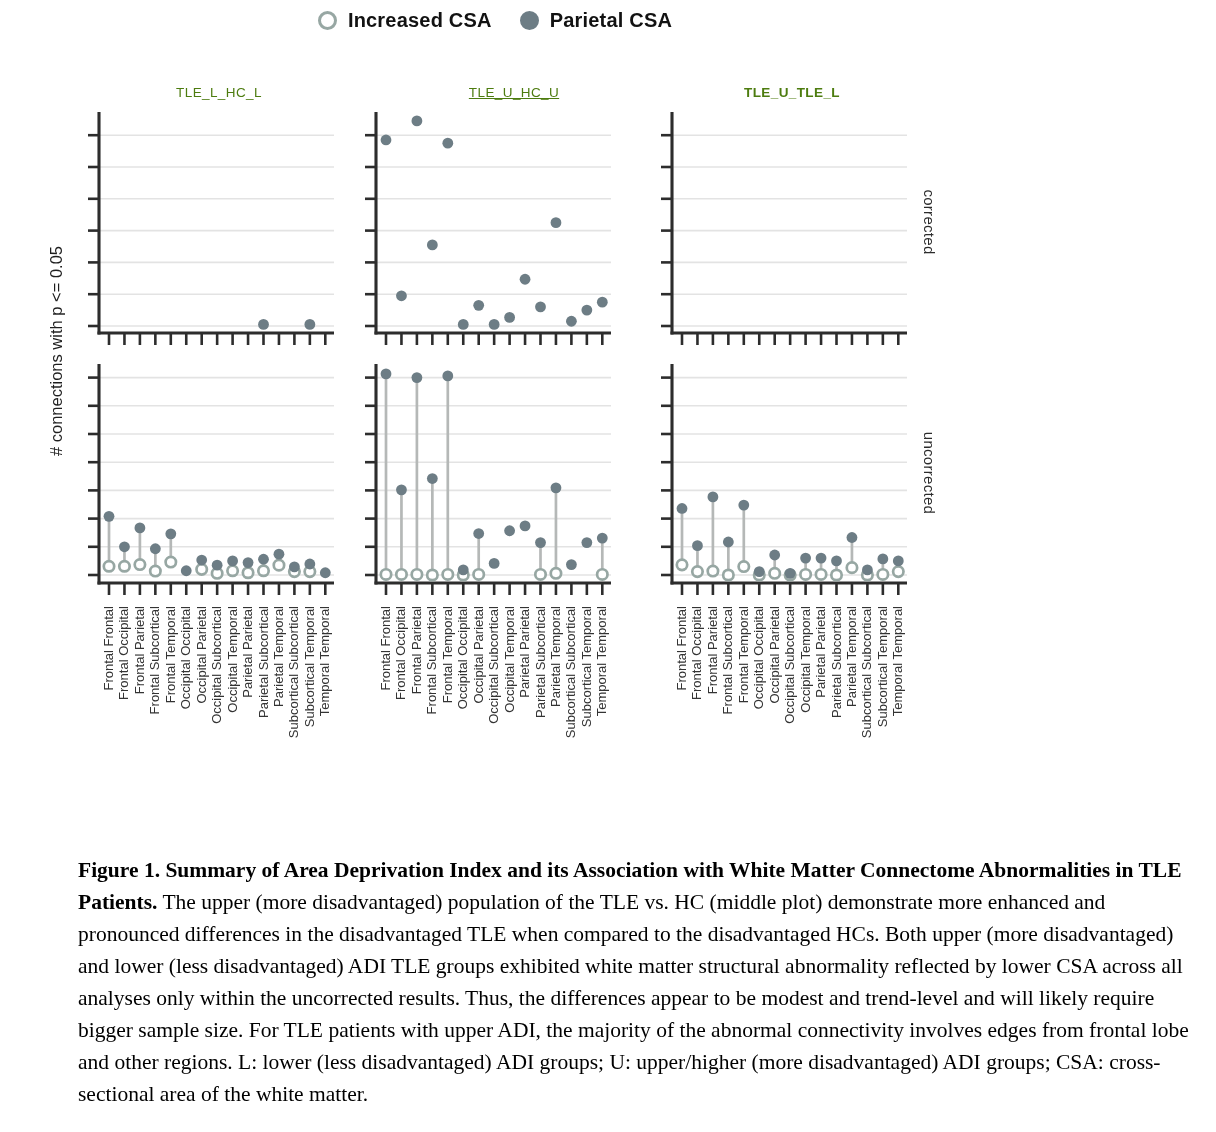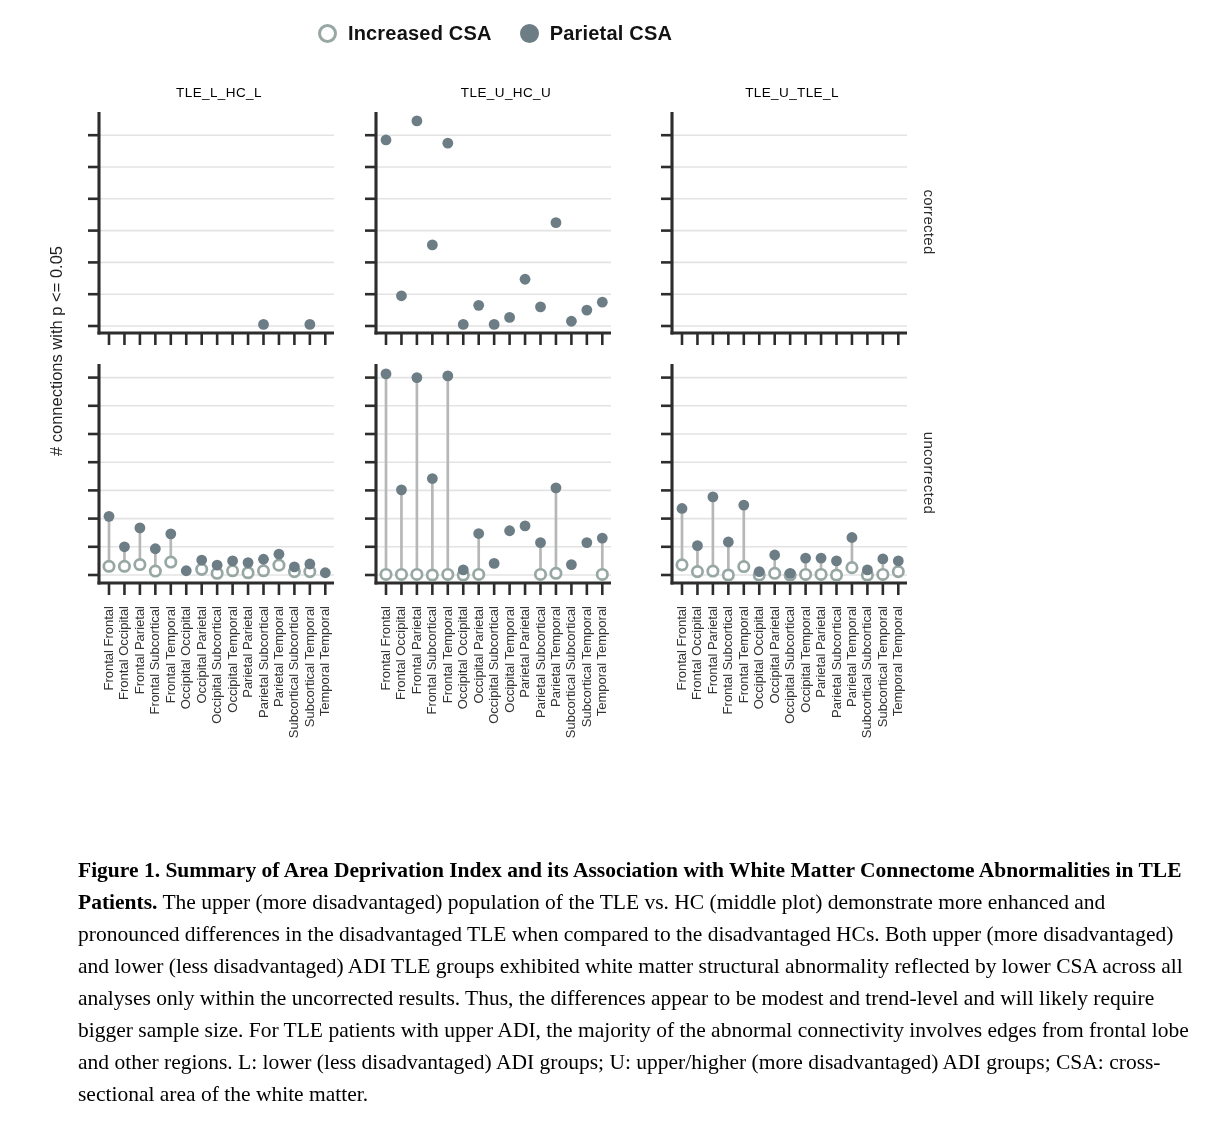--- a/index.html
+++ b/index.html
@@ -1,28 +1,28 @@
 <!DOCTYPE html>
 <html><head>
 <meta charset="utf-8">
 <style>
   html,body{margin:0;padding:0;background:#ffffff;}
   #page{position:relative;width:1216px;height:1132px;background:#fff;overflow:hidden;
         font-family:"Liberation Sans", sans-serif;}
   
-  #legend{position:absolute;left:30px;top:22px;width:930px;display:flex;
+  #legend{position:absolute;left:30px;top:9px;width:930px;display:flex;
           justify-content:center;align-items:center;gap:28px;}
   .legend-item{display:flex;align-items:center;gap:11px;}
   .legend-label{font-size:20px;font-weight:bold;color:#121212;letter-spacing:.2px;}
   .marker{width:13px;height:13px;border-radius:50%;display:inline-block;}
   .marker.open{background:#fff;border:3px solid #97a7a3;}
   .marker.filled{background:#6d7d85;border:3px solid #6d7d85;}
   
   .col-title{position:absolute;top:85px;width:250px;text-align:center;font-size:13.5px;
-             color:#000000;letter-spacing:.4px;}
+             color:#4d7c0f;letter-spacing:.4px;}
   
   .panel{position:absolute;}
   
   .strip-label{position:absolute;width:130px;height:18px;text-align:center;font-size:15px;
                color:#2c2c2c;transform:rotate(90deg);letter-spacing:.3px;}
   
   #ylab{position:absolute;left:-173px;top:341px;width:460px;height:20px;text-align:center;
         font-size:16.5px;color:#1e1e1e;transform:rotate(-90deg);}
   
   .xlabel{position:absolute;width:182px;height:14px;font-size:13px;color:#333;
@@ -42,22 +42,22 @@
       <span class="marker open"></span>
       <span class="legend-label">Increased CSA</span>
     </div>
     <div class="legend-item">
       <span class="marker filled"></span>
       <span class="legend-label">Parietal CSA</span>
     </div>
   </div>
 
   <div class="col-title" style="left:94px;">TLE_L_HC_L</div>
-  <div class="col-title" style="left:381px;">TLE_U_HC_U</div>
-  <div class="col-title" style="left:667px;">TLE_U_TLE_L</div>
+  <div class="col-title" style="left:389px;text-decoration:underline;">TLE_U_HC_U</div>
+  <div class="col-title" style="left:667px;font-weight:bold;">TLE_U_TLE_L</div>
 
   <div class="panel" id="panel-1" style="left:363px;top:110px;"><svg width="250" height="237" viewBox="0 0 250 237">
         <line x1="13" x2="248" y1="216" y2="216" stroke="#e3e3e3" stroke-width="1.6"></line>
         <line x1="13" x2="248" y1="184.2" y2="184.2" stroke="#e3e3e3" stroke-width="1.6"></line>
         <line x1="13" x2="248" y1="152.4" y2="152.4" stroke="#e3e3e3" stroke-width="1.6"></line>
         <line x1="13" x2="248" y1="120.6" y2="120.6" stroke="#e3e3e3" stroke-width="1.6"></line>
         <line x1="13" x2="248" y1="88.8" y2="88.8" stroke="#e3e3e3" stroke-width="1.6"></line>
         <line x1="13" x2="248" y1="57" y2="57" stroke="#e3e3e3" stroke-width="1.6"></line>
         <line x1="13" x2="248" y1="25.19999999999999" y2="25.19999999999999" stroke="#e3e3e3" stroke-width="1.6"></line>
         <line x1="13" x2="13" y1="2" y2="224.5" stroke="#2d2d2d" stroke-width="3.1"></line>

